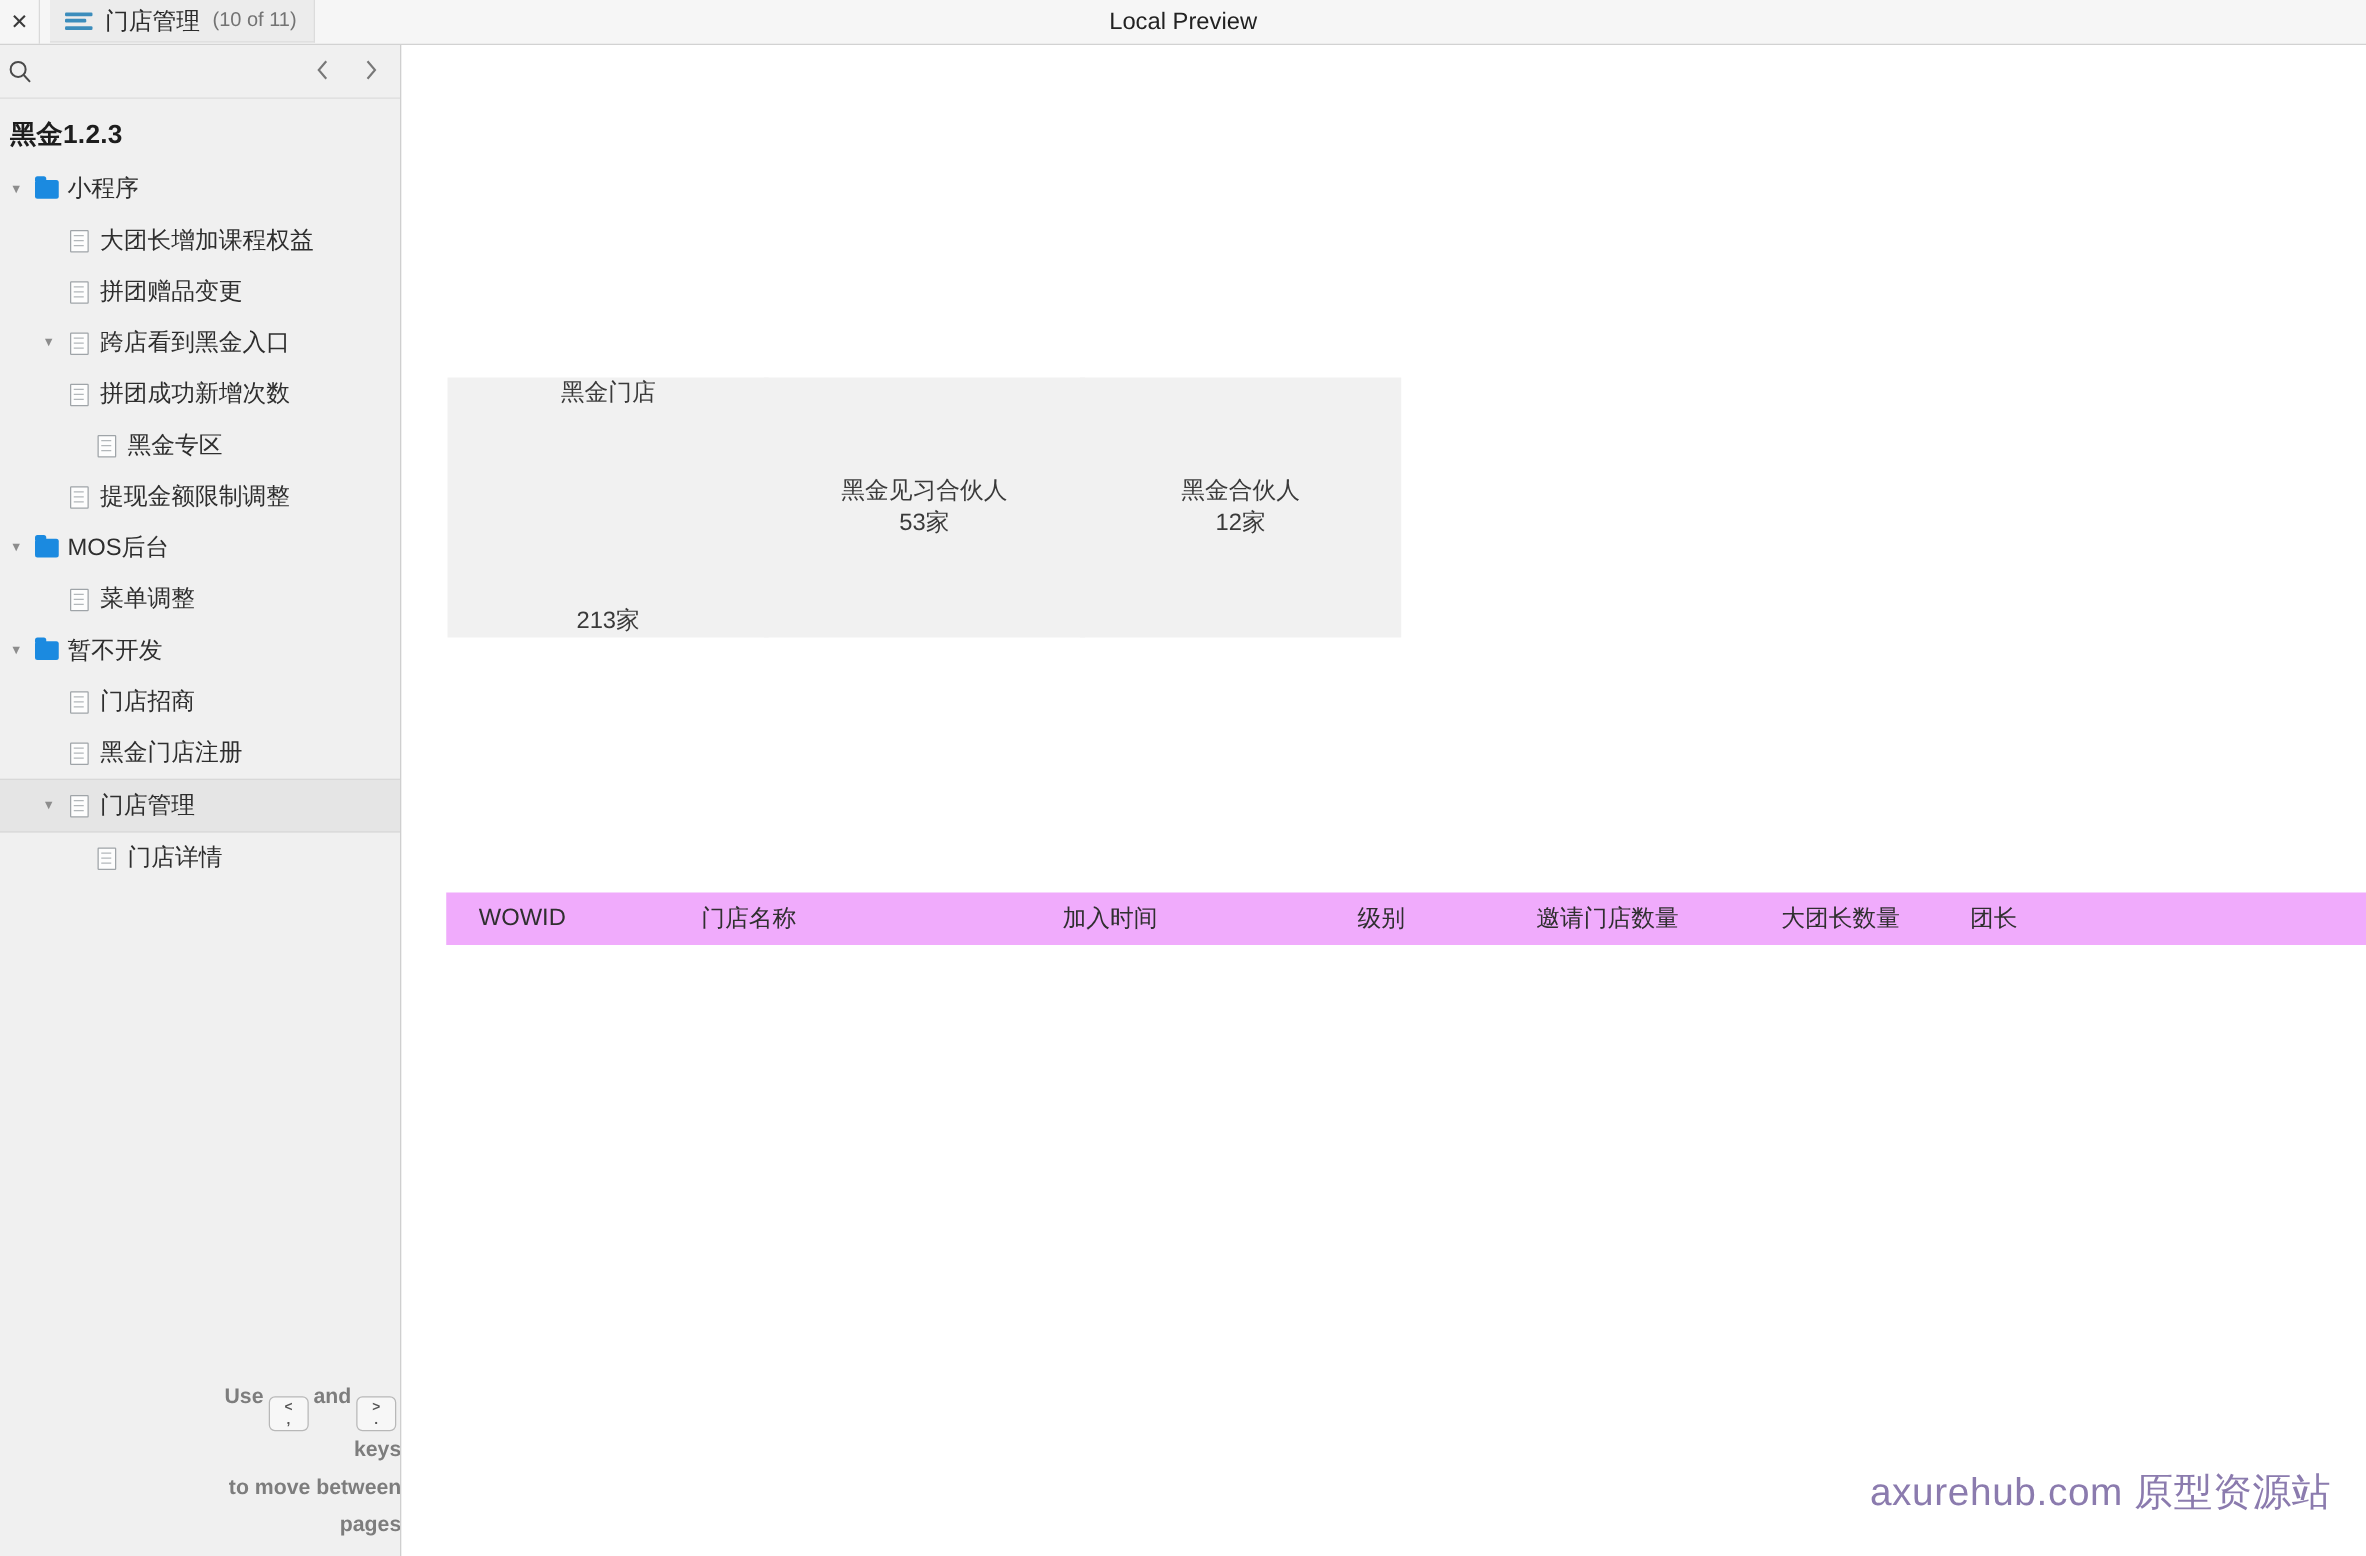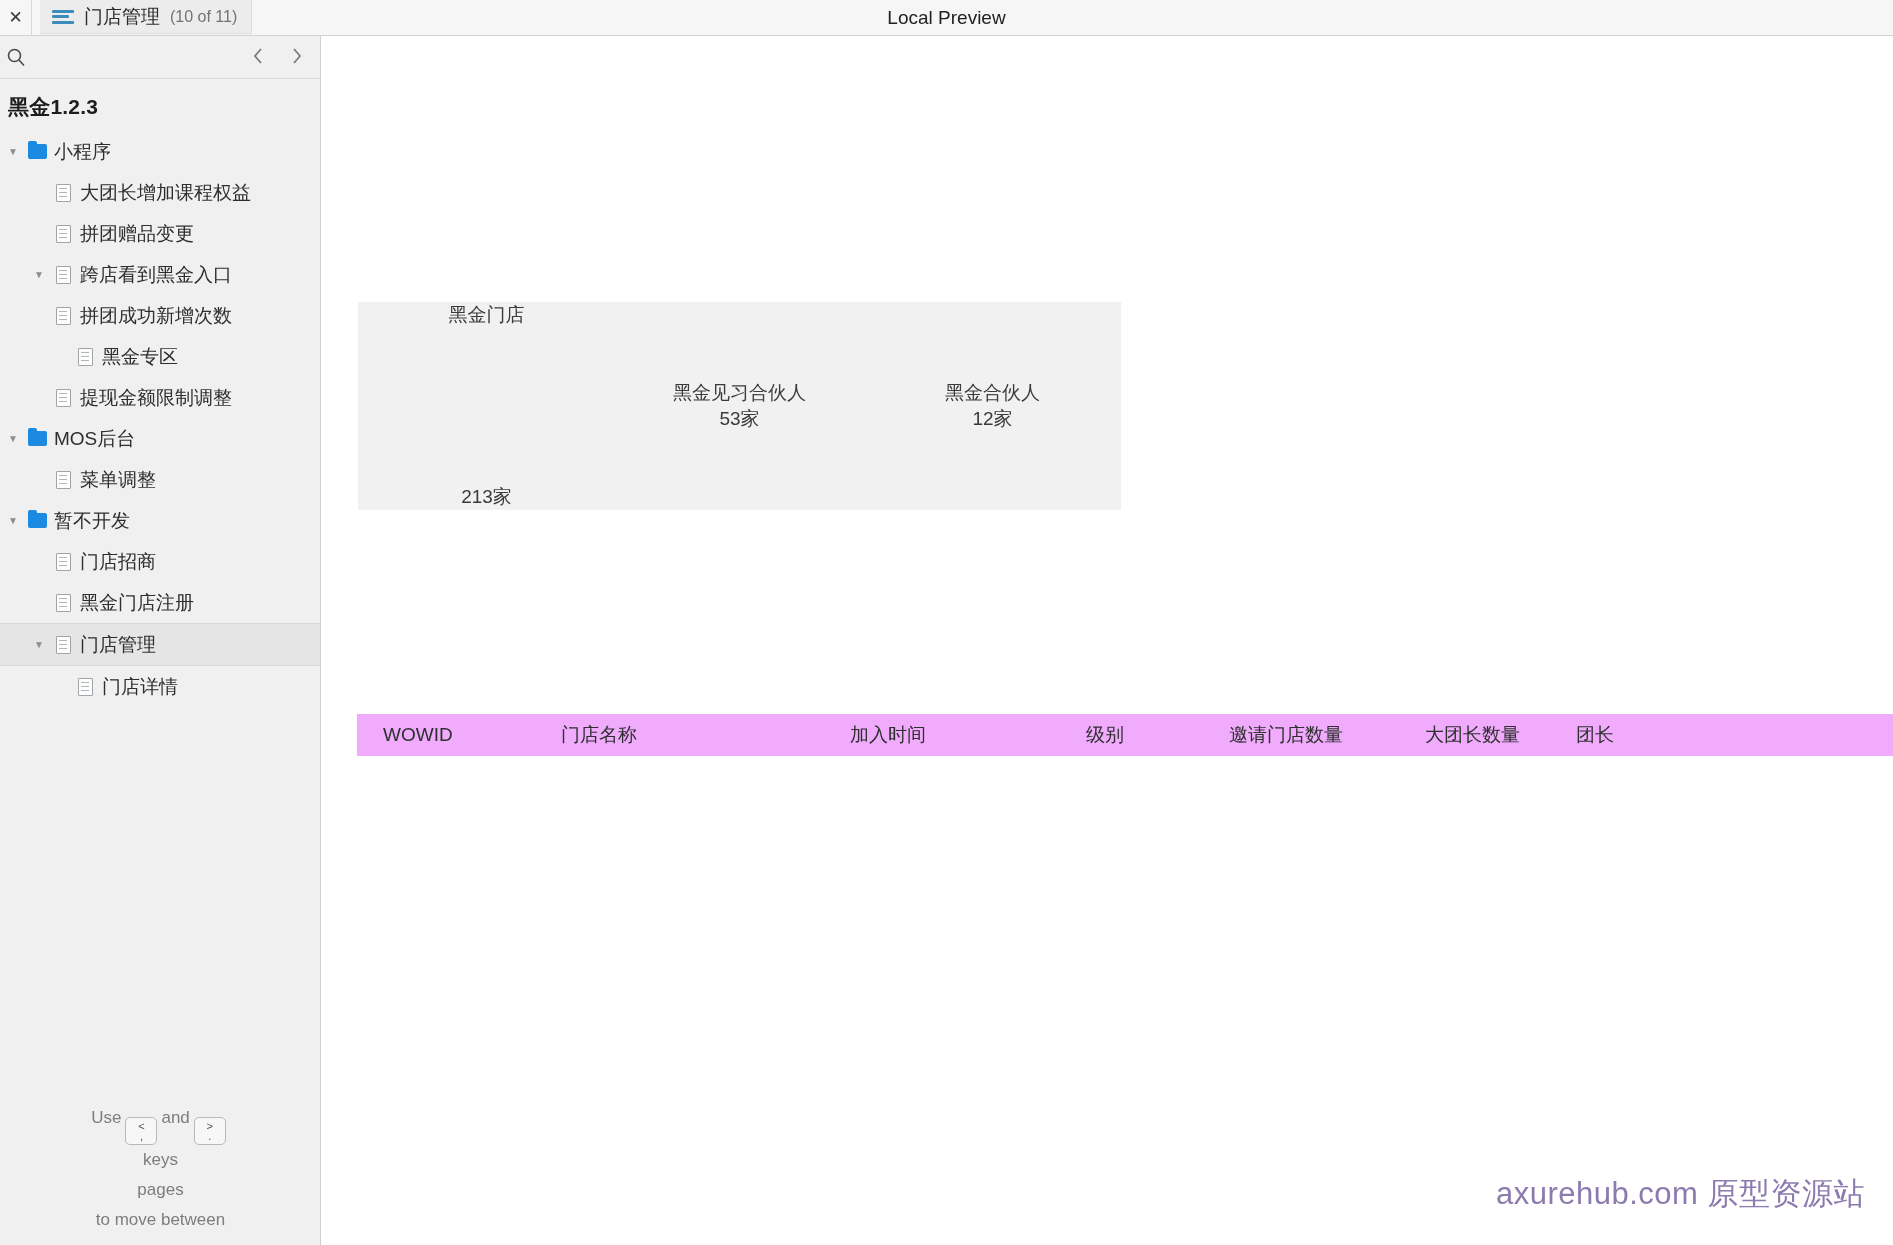--- a/index.html
+++ b/index.html
@@ -173,25 +173,26 @@
   .tree-label { line-height: 1; }
 
   .indent-0 { padding-left: 2px; }
   .indent-1 { padding-left: 28px; }
   .indent-2 { padding-left: 50px; }
 
   .hint {
     position: absolute;
     left: 0; bottom: 10px;
     width: 321px;
-    text-align: center;
+    text-align: right;
     color: #7d7d7d;
     font-size: 17px;
     line-height: 30px;
     user-select: none;
+    font-weight: bold;
   }
   .hint-line { display: block; }
   .key {
     display: inline-flex;
     flex-direction: column;
     align-items: center;
     justify-content: center;
     min-width: 22px;
     height: 26px;
     padding: 0 4px;
@@ -409,22 +410,22 @@
     <span class="hint-line">
       <span>Use</span><span class="key">
           <span class="k-top">&lt;</span>
           <span class="k-bot">,</span>
         </span><span>and</span><span class="key">
           <span class="k-top">&gt;</span>
           <span class="k-bot">.</span>
         </span>
     </span>
     <span class="hint-line">keys</span>
+    <span class="hint-line">to move between</span>
     <span class="hint-line">pages</span>
-    <span class="hint-line">to move between</span>
   </div>
 </div>
 
 <div class="canvas">
 
   <div class="card card-1">
     <span class="c-name">黑金门店</span>
     <span class="c-val">213家</span>
   </div>
 

